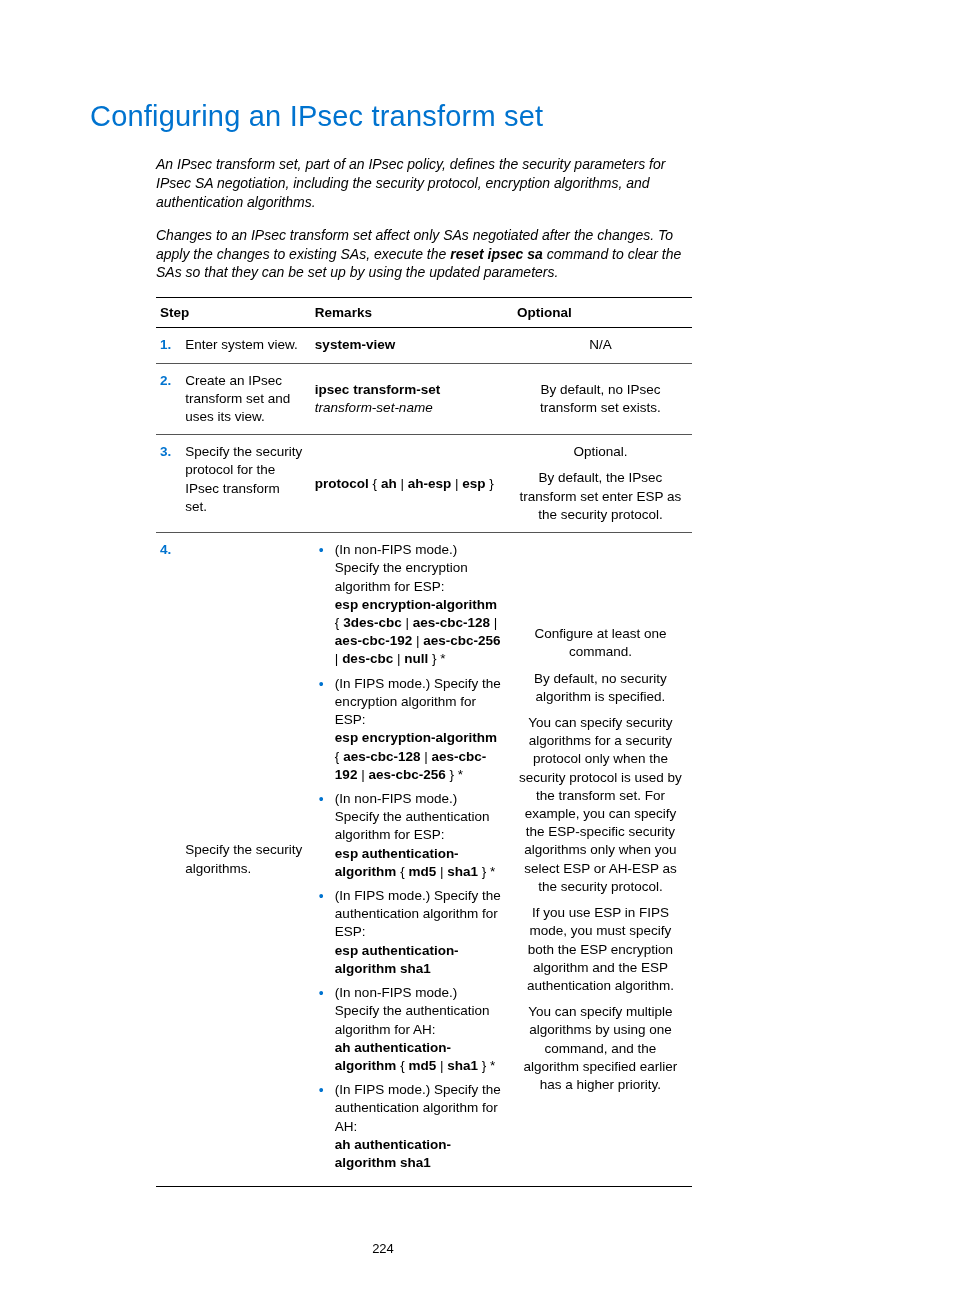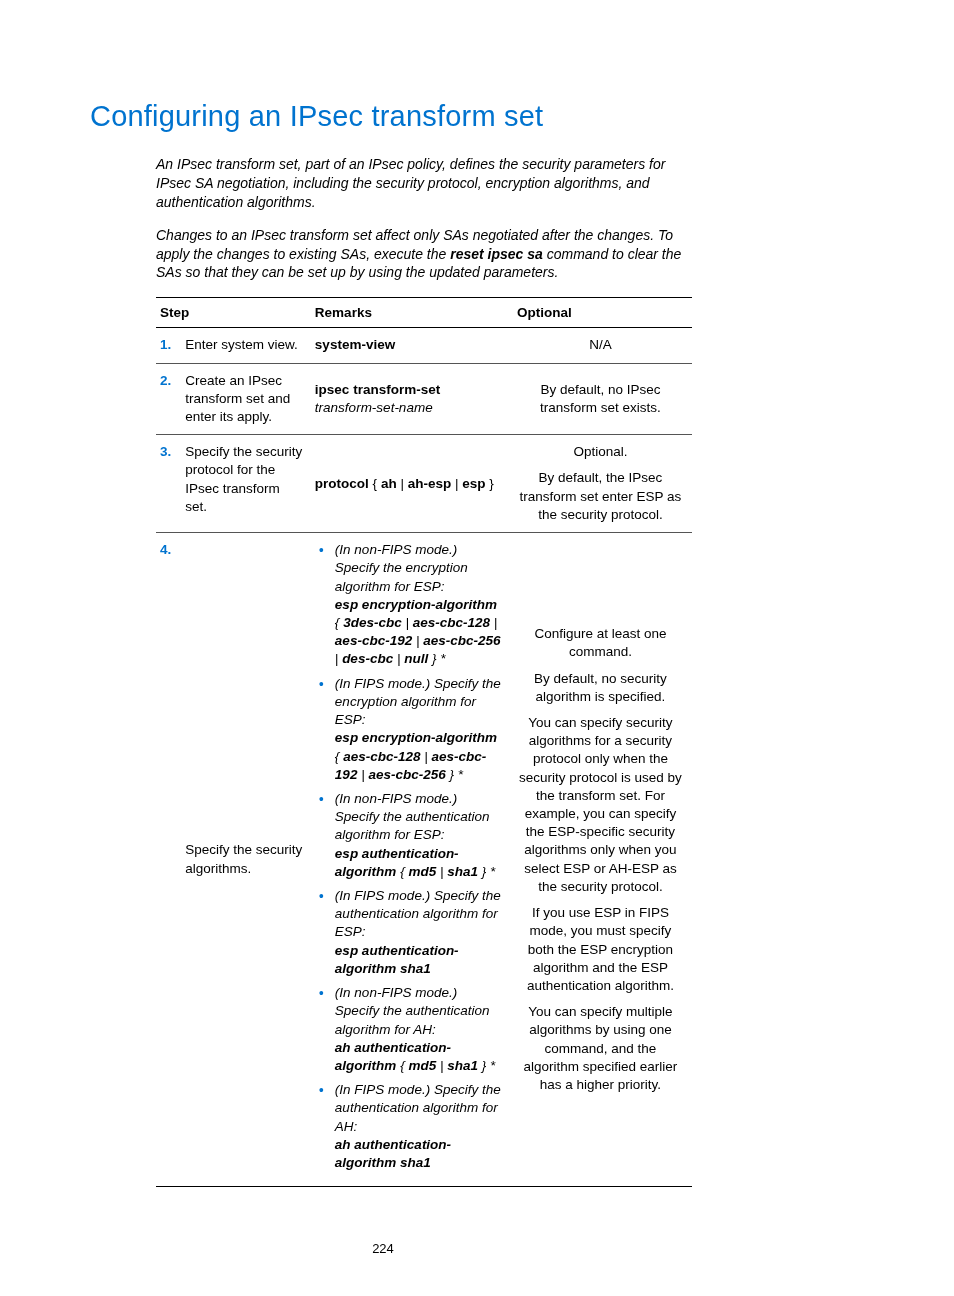--- a/index.html
+++ b/index.html
@@ -88,21 +88,20 @@
   }
   ul.cmd-list {
     margin: 0;
     padding: 0 0 0 18px;
   }
   ul.cmd-list li {
     padding-left: 2px;
     margin-bottom: 6px;
     position: relative;
     list-style: none;
-    font-style: italic;
   }
   ul.cmd-list li::before {
     content: "•";
     color: #0073cf;
     position: absolute;
     left: -14px;
     font-size: 14px;
   }
   .page-number {
     position: absolute;
@@ -151,21 +150,21 @@
 
       <tr>
         <td class="step-num">1.</td>
         <td class="step-text">Enter system view.</td>
         <td class="command-col"><b>system-view</b></td>
         <td class="remarks-col">N/A</td>
       </tr>
 
       <tr>
         <td class="step-num">2.</td>
-        <td class="step-text">Create an IPsec transform set and enter its apply.</td>
+        <td class="step-text">Create an IPsec transform set and uses its view.</td>
         <td class="command-col">
           <b>ipsec transform-set</b><i> transform-set-name</i>
         </td>
         <td class="remarks-col">By default, no IPsec transform set exists.</td>
       </tr>
 
       <tr>
         <td class="step-num">3.</td>
         <td class="step-text">Specify the security protocol for the IPsec transform set.</td>
         <td class="command-col">

